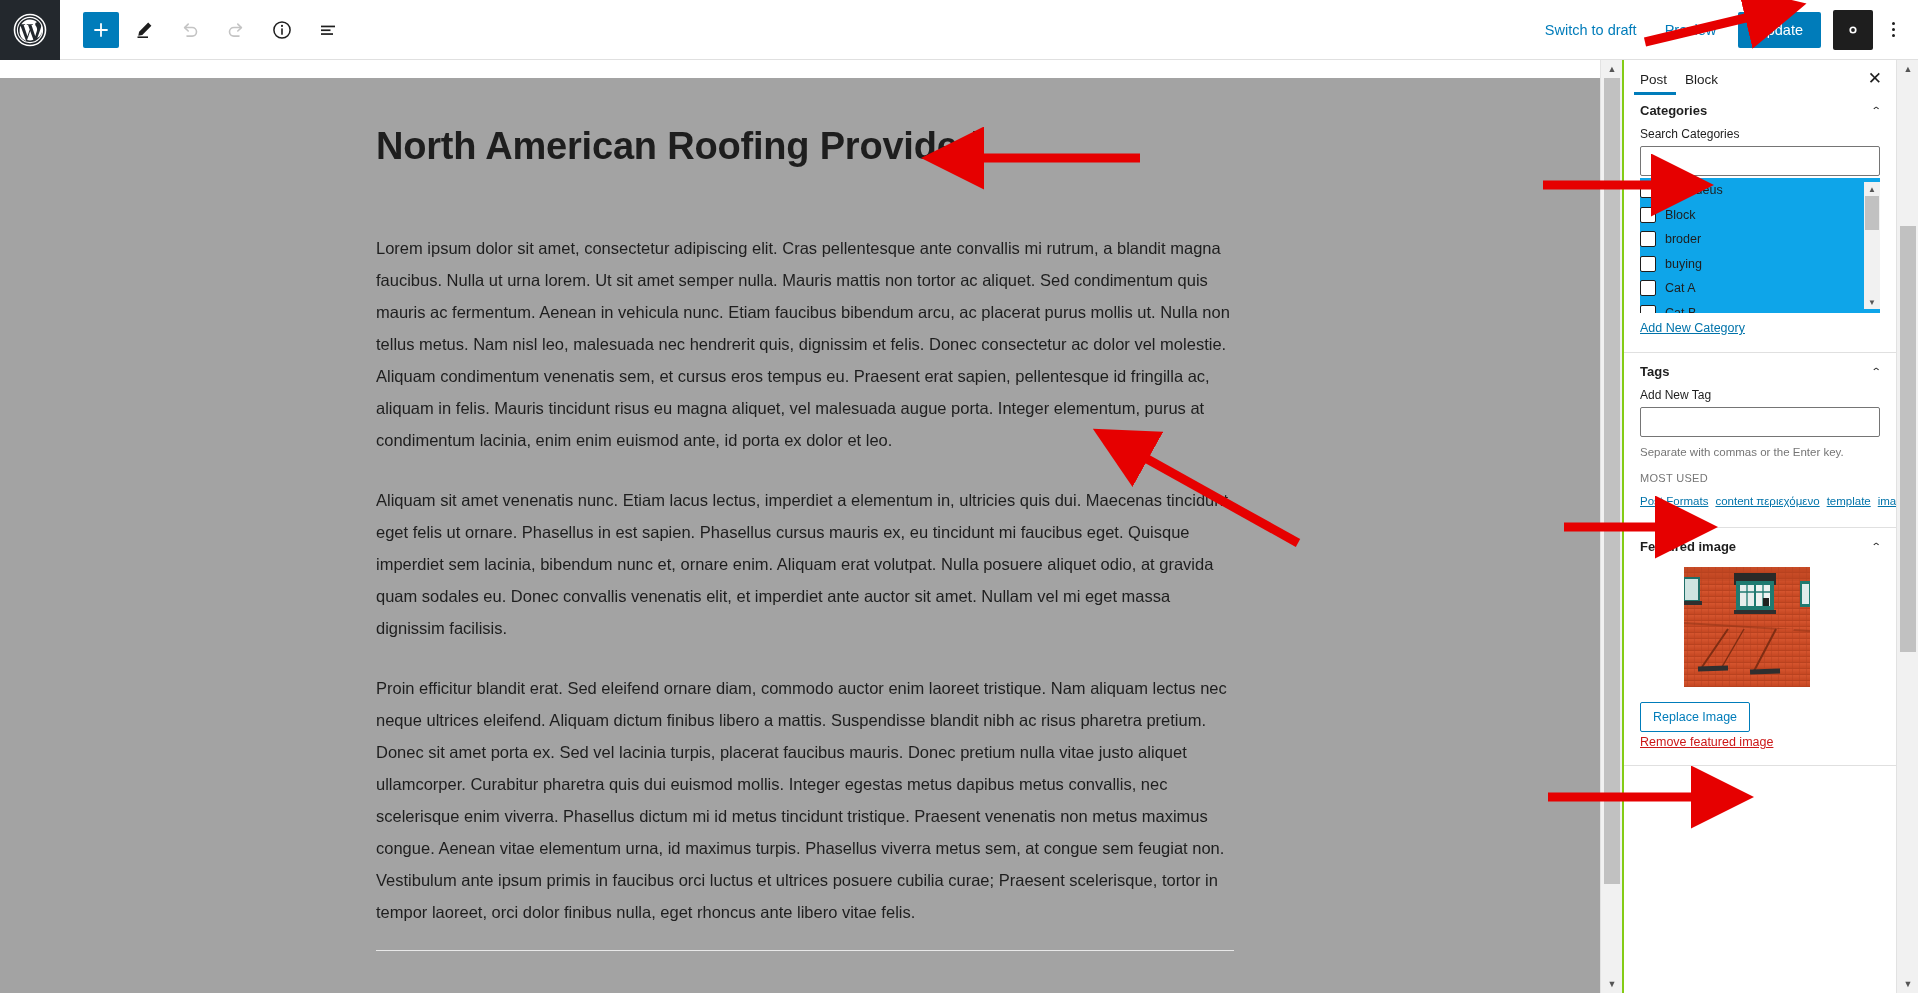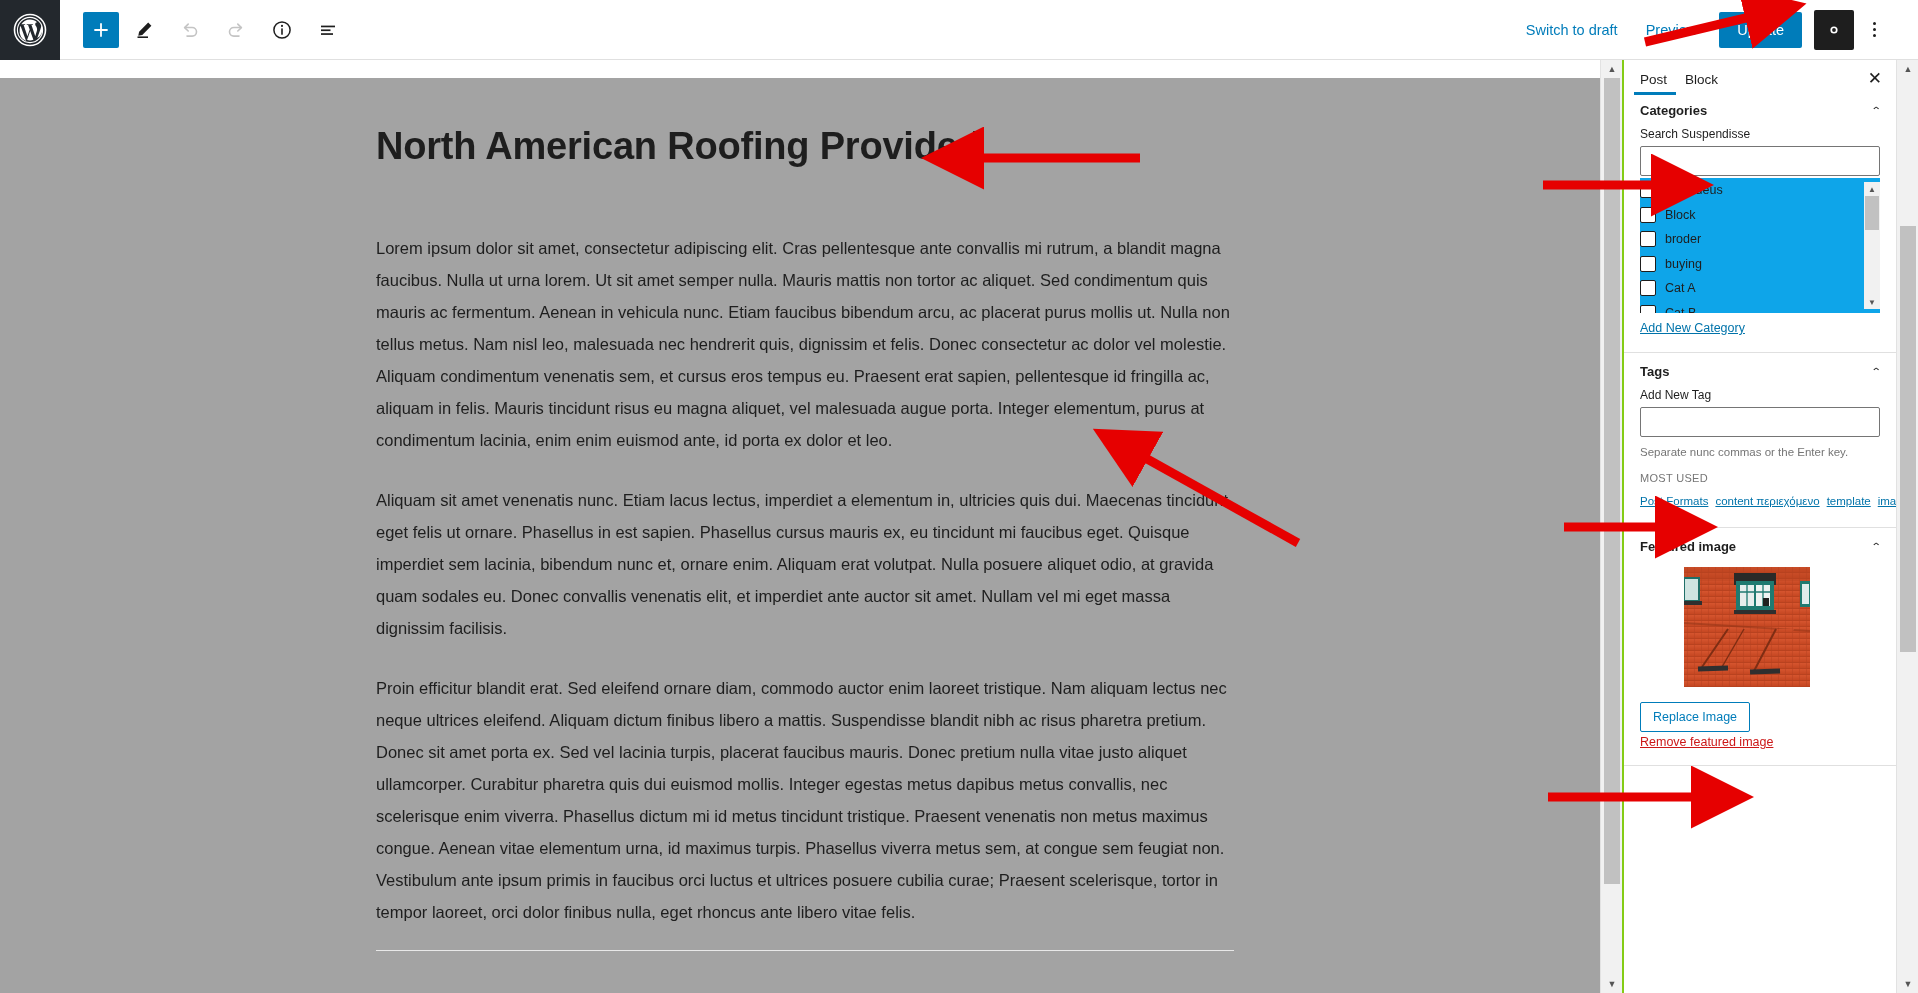--- a/index.html
+++ b/index.html
@@ -27,21 +27,21 @@
   .tb-tools { display: flex; align-items: center; gap: 4px; padding-left: 23px; }
   .tb-btn {
     width: 42px; height: 42px; display: flex; align-items: center; justify-content: center;
     background: transparent; border: none; cursor: pointer; color: #1e1e1e;
   }
   .tb-btn.primary-add {
     background: #007cba; color: #ffffff; width: 36px; height: 36px; border-radius: 2px;
   }
   .tb-btn.disabled { color: #c4c4c4; }
   .tb-right {
-    margin-left: auto; display: flex; align-items: center; gap: 0; padding-right: 26px;
+    margin-left: auto; display: flex; align-items: center; gap: 0; padding-right: 7px;
   }
   .link-btn {
     color: #007cba; font-size: 14.5px; background: none; border: none; cursor: pointer;
     padding: 6px 14px; white-space: nowrap;
   }
   .update-btn {
     background: #007cba; color: #fff; border: none; border-radius: 2px;
     font-size: 14.5px; padding: 10px 18px; cursor: pointer; margin-left: 8px;
   }
   .settings-btn {
@@ -292,21 +292,21 @@
     <button class="sb-tab active">Post</button>
     <button class="sb-tab">Block</button>
     <button class="sb-close" aria-label="Close settings">✕</button>
   </div>
 
   <div class="panel">
     <div class="panel-head">
       <span class="panel-title">Categories</span>
       <span class="chev">⌃</span>
     </div>
-    <label class="field-label">Search Suspendisse</label>
+    <label class="field-label">Search Categories</label>
     <input class="text-input" type="text" value="" style="">
 
     <div class="cat-list">
       <div class="cat-row">
         <span class="cat-box"></span>
         <span class="cat-label">asmodeus</span>
       </div>
       <div class="cat-row">
         <span class="cat-box"></span>
         <span class="cat-label">Block</span>
@@ -338,21 +338,21 @@
     <a class="inline-link">Add New Category</a>
   </div>
 
   <div class="panel">
     <div class="panel-head">
       <span class="panel-title">Tags</span>
       <span class="chev">⌃</span>
     </div>
     <label class="field-label">Add New Tag</label>
     <input class="text-input" type="text" value="" style="">
-    <div class="help-text">Separate nunc commas or the Enter key.</div>
+    <div class="help-text">Separate with commas or the Enter key.</div>
     <div class="most-used-label">MOST USED</div>
     <div class="tag-cloud">
       <a>Post Formats</a><a>content περιεχόμενο</a><a>template</a><a>image</a>
     </div>
   </div>
 
   <div class="panel">
     <div class="panel-head">
       <span class="panel-title">Featured image</span>
       <span class="chev">⌃</span>

